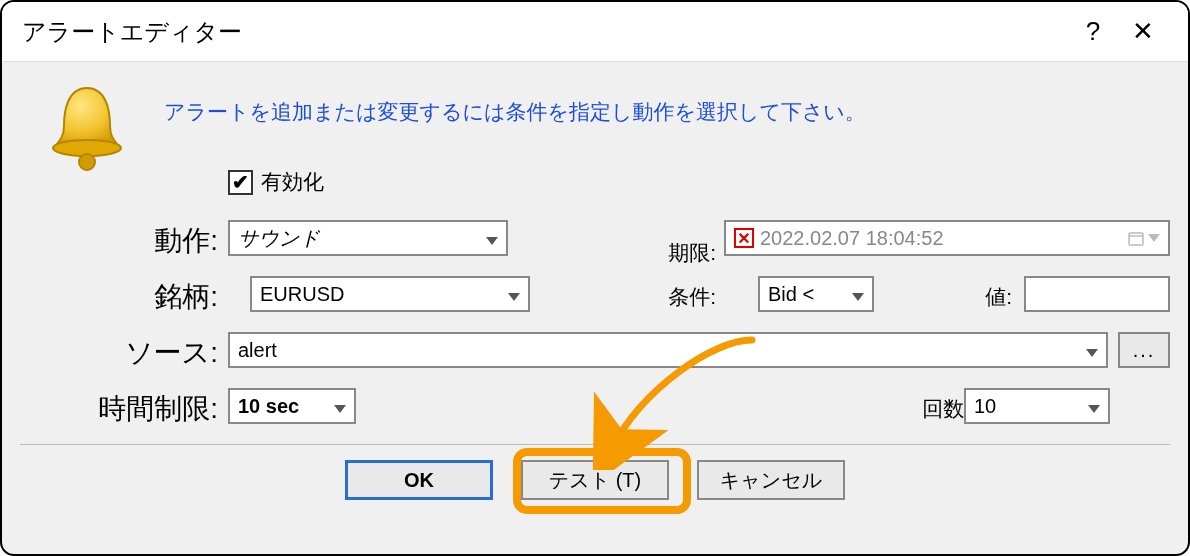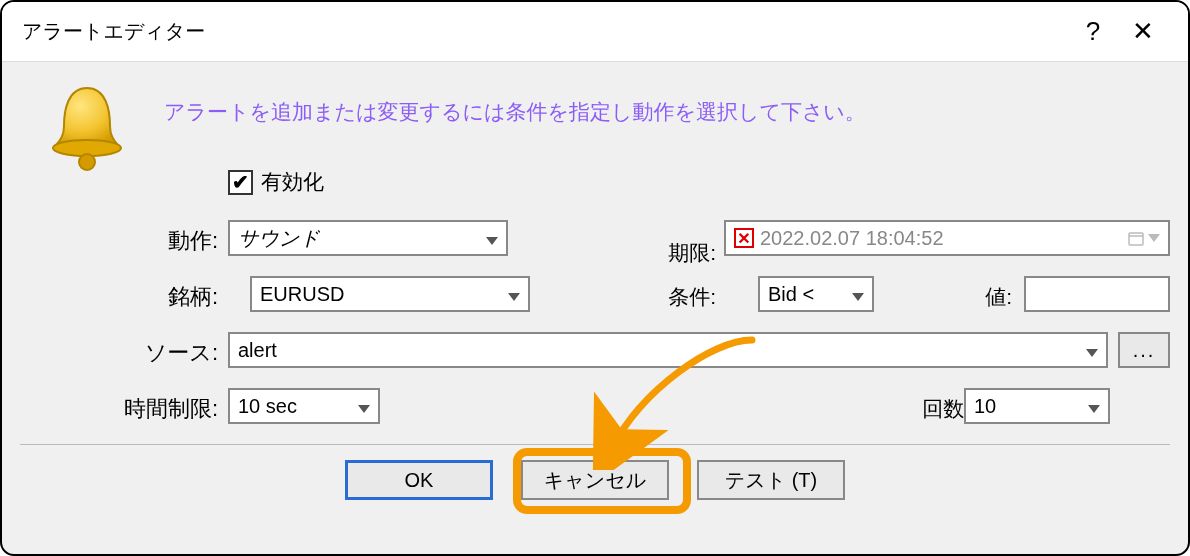--- a/index.html
+++ b/index.html
@@ -11,39 +11,39 @@
     border: 2px solid #000; border-radius: 14px;
     background: #f0f0f0;
     position: relative; overflow: hidden;
   }
 
   .titlebar {
     height: 60px; background: #fff;
     display: flex; align-items: center; padding: 0 20px;
     border-bottom: 1px solid #ddd;
   }
-  .titlebar .title { font-size: 20px; color: #000; flex: 1; }
+  .titlebar .title { font-size: 24px; color: #000; flex: 1; }
   .titlebar .ctrl { width: 50px; text-align: center; font-size: 26px; color: #000; cursor: pointer; }
 
   .content {
     position: relative; padding: 24px 18px 0 18px;
   }
 
   .instruction {
     position: absolute; left: 162px; top: 36px;
-    font-size: 21px; color: #8b5cf6;
+    font-size: 21px; color: #1d4ed8;
   }
 
   .bell-wrap { position: absolute; left: 42px; top: 20px; width: 86px; height: 90px; }
 
   .form { position: absolute; left: 0; top: 106px; right: 0; }
 
   .lbl {
     position: absolute; height: 42px; display: flex; align-items: center; justify-content: flex-end;
-    font-size: 22px; color: #000;
+    font-size: 28px; color: #000;
     width: 216px; left: 0;
   }
   .lbl2 {
     position: absolute; height: 42px; display: flex; align-items: center; justify-content: flex-end;
     font-size: 21px; color: #000;
   }
 
   .checkbox-wrap {
     position: absolute; left: 226px; top: 0;
     display: flex; align-items: center; gap: 8px;
@@ -75,37 +75,37 @@
   .symbol-combo { left: 226px; width: 280px; top: 108px; margin-left: 22px; }
   .cond-lbl { left: 510px; top: 108px; width: 204px; }
   .cond-combo { left: 722px; top: 108px; width: 116px; margin-left: 34px; }
   .value-lbl { left: 860px; top: 108px; width: 150px; }
   .value-field { left: 1022px; top: 108px; width: 146px; }
 
   .source-field { left: 226px; top: 164px; width: 880px; gap: 20px; }
   .source-btn { position:absolute; left: 1116px; top: 164px; width: 52px; height:36px; background:#e9e9e9; border:2px solid #888; display:flex; align-items:center; justify-content:center; font-size:20px; letter-spacing:2px; }
 
   .timeout-lbl { left: 0; top: 220px; width: 216px; }
-  .timeout-combo { left: 226px; top: 220px; width: 152px; }
+  .timeout-combo { left: 226px; top: 220px; width: 128px; font-weight: bold; }
   .iter-lbl { left: 760px; top: 220px; width: 250px; }
   .iter-combo { left: 962px; top: 220px; width: 146px; }
 
   .lbl-action { left:0; top:52px; width:216px; }
   .lbl-symbol { left:0; top:108px; width:216px;text-align:center; }
   .lbl-source { left:0; top:164px; width:216px; }
 
   .hr { position:absolute; left:18px; right:18px; top:382px; height:1px; background:#bbb; }
 
   .buttons { position:absolute; left:0; right:0; top: 398px; display:flex; justify-content:center; gap:28px; }
   .btn {
     width: 148px; height: 40px; background:#e9e9e9; border:2px solid #888;
     display:flex; align-items:center; justify-content:center;
     font-size: 20px;
   }
-  .btn.default { border:3px solid #2a6bd4; }
+  .btn.default { border:3px solid #2a6bd4;font-weight:bold; }
 
   .highlight-ring {
     position:absolute; top: 386px;
     border: 8px solid #f59a00; border-radius: 14px;
     pointer-events:none;
   }
 
   .arrow-annot { position:absolute; pointer-events:none; }
 
   .chev { width:0;height:0;border-left:6px solid transparent;border-right:6px solid transparent;border-top:8px solid #555; display:inline-block;}
@@ -199,22 +199,22 @@
         <span>10</span>
         <span class="arrow"><i class="chev"></i></span>
       </div>
 
     </div>
 
     <div class="hr"></div>
 
     <div class="buttons">
       <div class="btn default">OK</div>
+      <div class="btn">テスト (T)</div>
       <div class="btn">キャンセル</div>
-      <div class="btn">テスト (T)</div>
     </div>
 
     <div class="highlight-ring" style="left:511px; width:178px; height:66px;"></div>
 
     <svg class="arrow-annot" style="left:560px; top:268px; width:200px; height:140px;" viewBox="0 0 200 140">
       <defs>
         <marker id="ah" markerWidth="14" markerHeight="14" refX="6" refY="6" orient="auto">
           <path d="M0,0 L12,6 L0,12 L3,6 Z" fill="#f59a00"></path>
         </marker>
       </defs>

